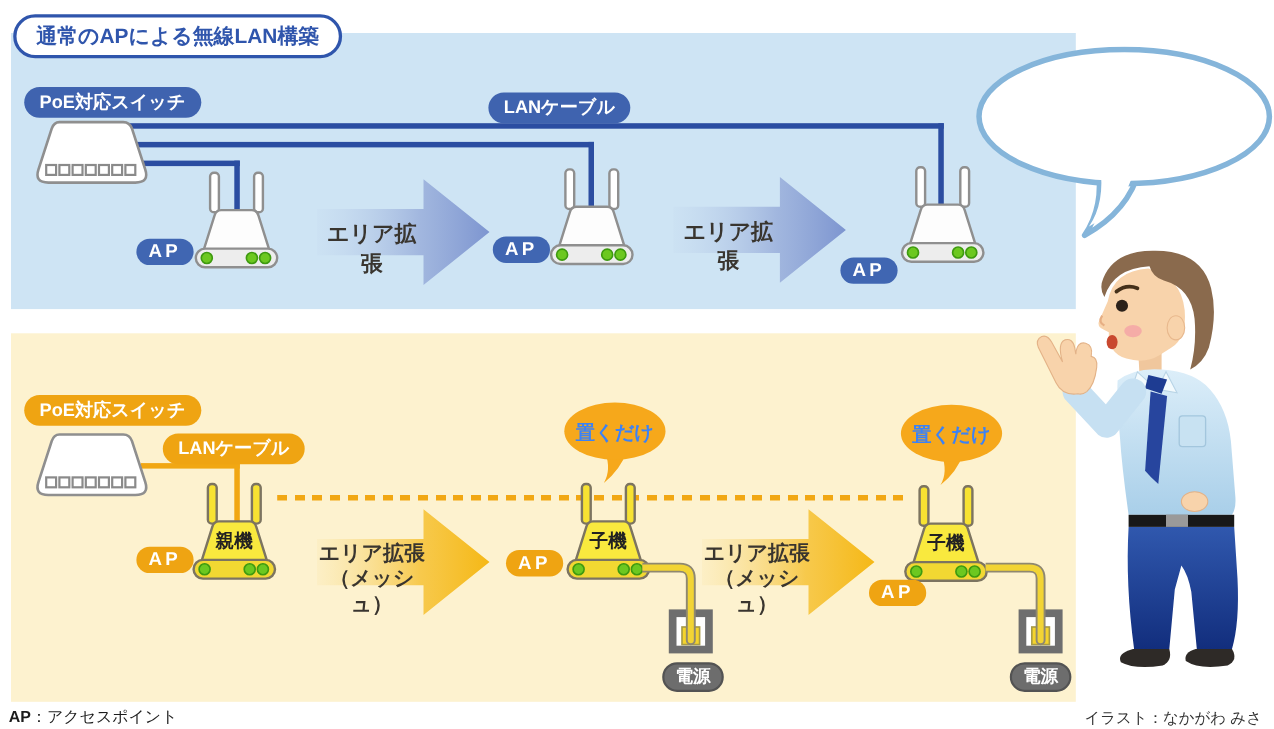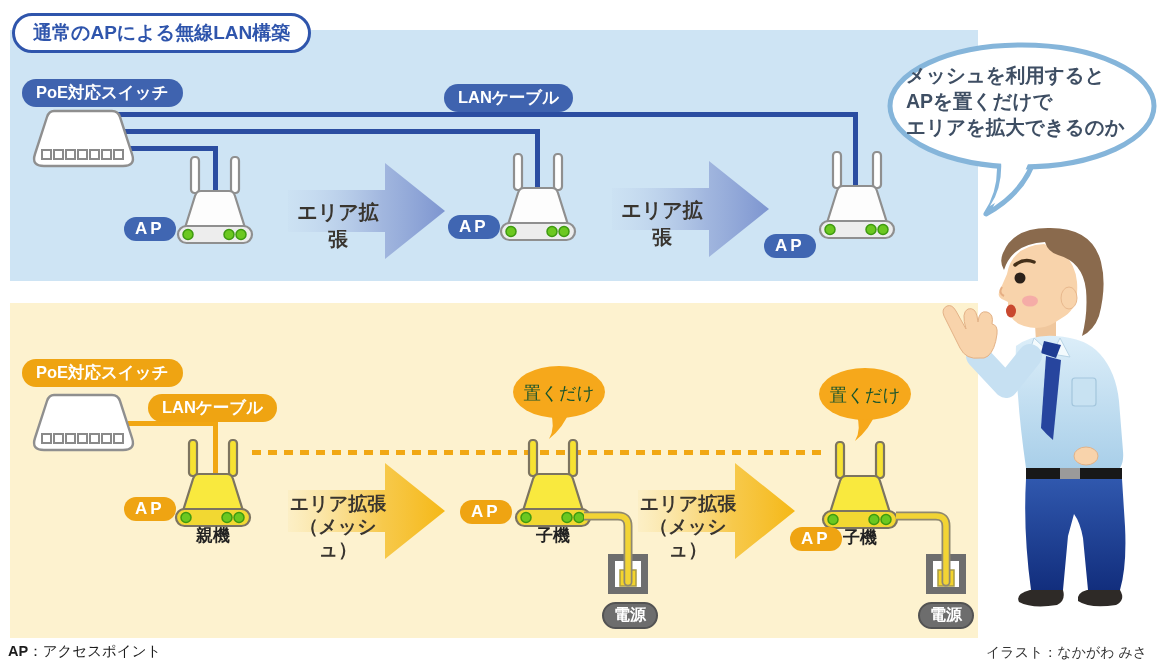--- a/index.html
+++ b/index.html
@@ -24,28 +24,28 @@
   .ap-blue{background:#4066b2;}
   .ap-orange{background:#efa412;}
   .power-pill{background:#6d6d6d;border:2px solid #535353;border-radius:15px;padding:1px 10px;color:#fff;font-weight:bold;font-size:16px;z-index:3;}
 
   
   .cable{background:#2b4da1;z-index:1;}
   .cable-o{background:#f1a713;z-index:1;}
   .dashed-link{height:5px;background:repeating-linear-gradient(90deg,#f1a713 0 9px,transparent 9px 16px);z-index:1;}
 
   .router{z-index:2;}
-  .router-label{position:absolute;left:0;top:42px;width:90px;text-align:center;font-size:17px;font-weight:bold;color:#222;margin-top:44px;}
+  .router-label{position:absolute;left:0;top:42px;width:90px;text-align:center;font-size:17px;font-weight:bold;color:#222;}
   .arrow-box{z-index:2;}
   .arrow-text{position:absolute;left:0;width:100px;text-align:center;font-weight:bold;color:#39352f;}
   .arrow-text-top{top:39px;font-size:20px;}
   .arrow-text-bot{top:32px;font-size:19px;line-height:23px;}
 
   .balloon{z-index:3;width:94px;}
-  .balloon-text{position:absolute;left:0;top:16px;width:94px;text-align:center;font-size:17.5px;font-weight:normal;color:#14532d;}
+  .balloon-text{position:absolute;left:0;top:16px;width:94px;text-align:center;font-size:17.5px;font-weight:bold;color:#3b82f6;}
 
   .bubble{left:886px;top:42px;z-index:4;}
   .bubble-text{left:906px;top:62px;z-index:5;font-size:19.5px;font-weight:bold;color:#3e4e63;line-height:26px;white-space:nowrap;}
 
   .footer-note{left:8px;top:642px;font-size:14.5px;color:#1c1c1c;z-index:4;}
   .footer-note .b{font-weight:bold;}
   .credit{left:986px;top:644px;font-size:14px;color:#333;z-index:4;}
 
   .person{left:920px;top:226px;z-index:2;}
 </style>
@@ -142,25 +142,20 @@
     <div class="arrow-text arrow-text-top">エリア拡張</div>
   </div>
 
   <div class="abs bubble">
     <svg width="272" height="185" viewBox="0 0 272 185">
       <path d="M112,110 Q118,145 100,172 Q140,150 150,112 Z" fill="#ffffff" stroke="#85b5da" stroke-width="5" stroke-linejoin="round"></path>
       <ellipse cx="136" cy="64" rx="132" ry="61" fill="#ffffff" stroke="#85b5da" stroke-width="5"></ellipse>
       <path d="M114,108 Q119,142 104,164 Q137,146 146,110 Z" fill="#ffffff"></path>
     </svg>
   </div>
-  <div class="abs bubble-text">
-    <div>メッシュを利用すると</div>
-    <div>APを置くだけで</div>
-    <div>エリアを拡大できるのか</div>
-  </div>
 
   <div class="abs panel-yellow"></div>
 
   <div class="abs pill pill-orange" style="left:22px;top:359px;">PoE対応スイッチ</div>
 
   <div class="abs cable-o" style="left:128px;top:421px;width:90px;height:5px;"></div>
   <div class="abs cable-o" style="left:213px;top:421px;width:5px;height:58px;"></div>
 
   <div class="abs dashed-link" style="left:252px;top:450px;width:571px;"></div>
 

